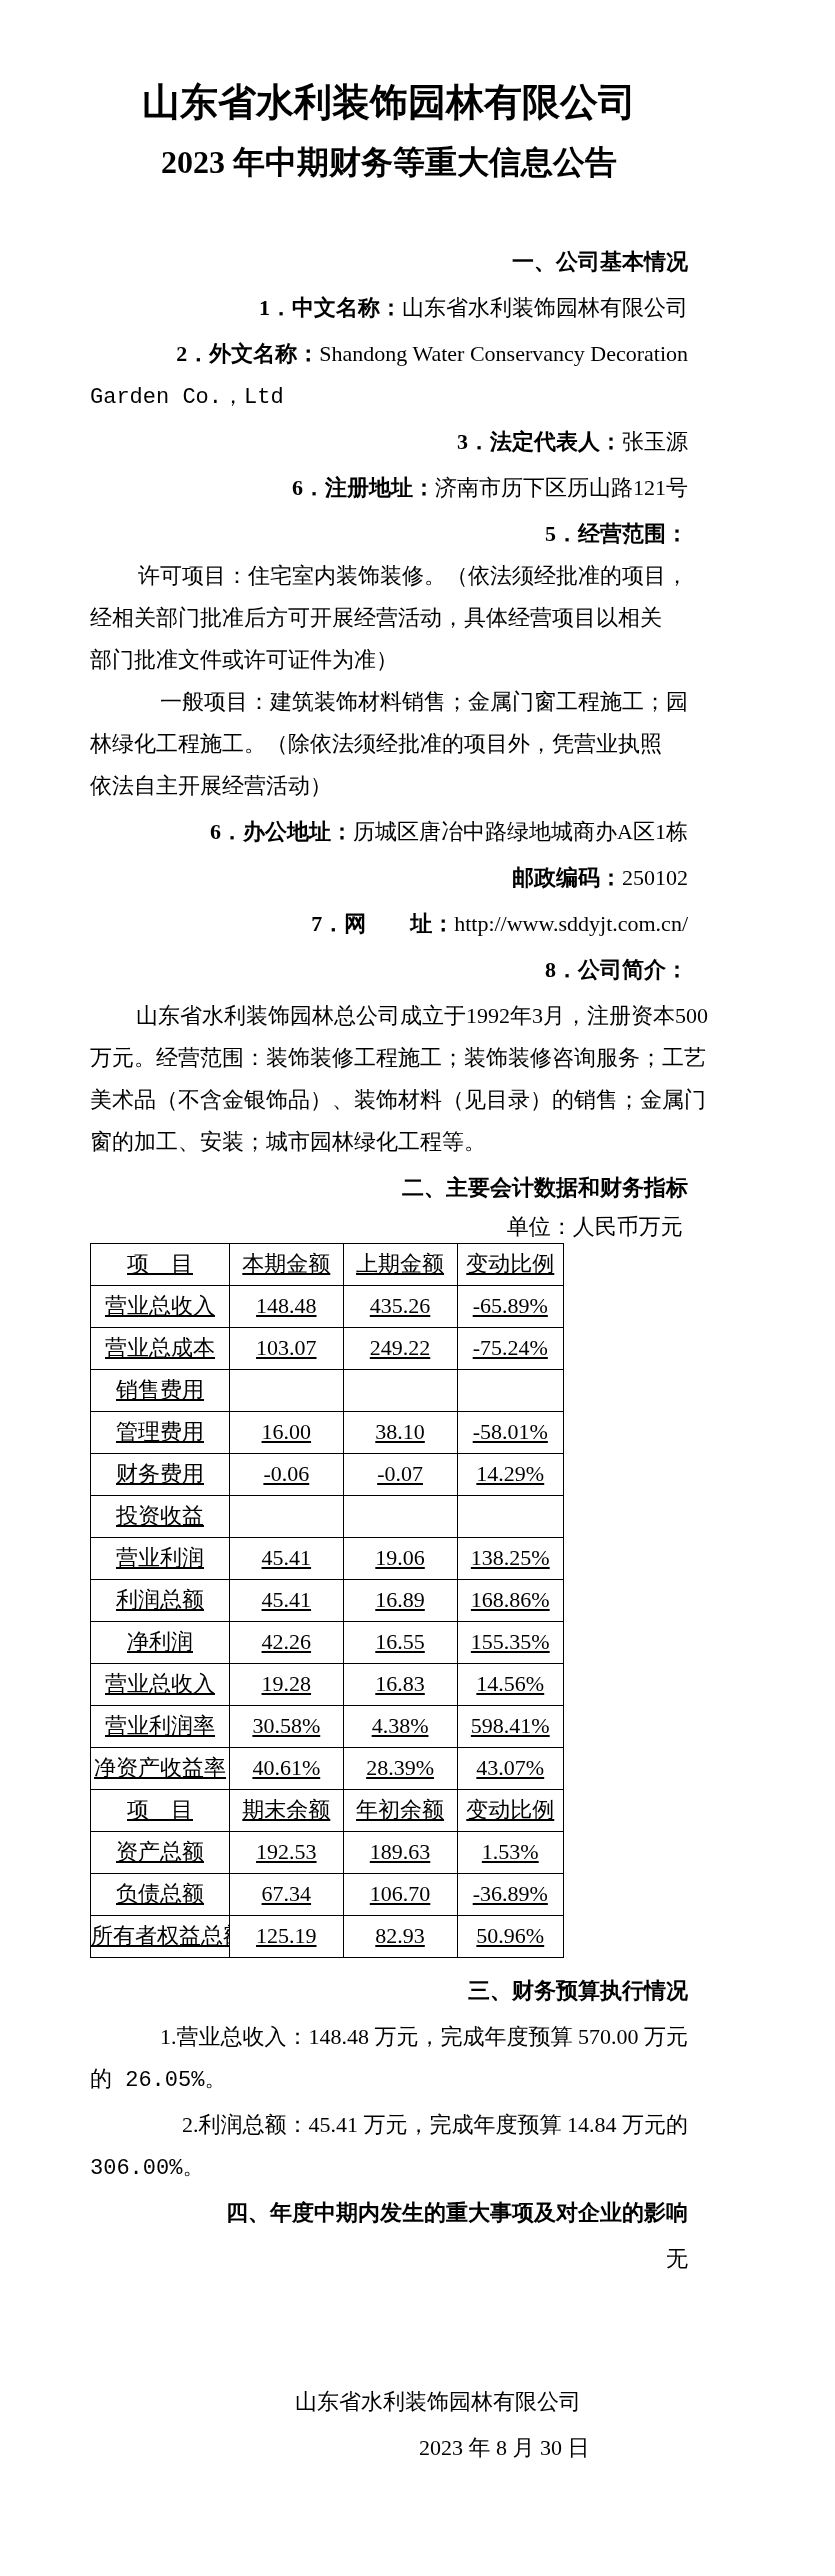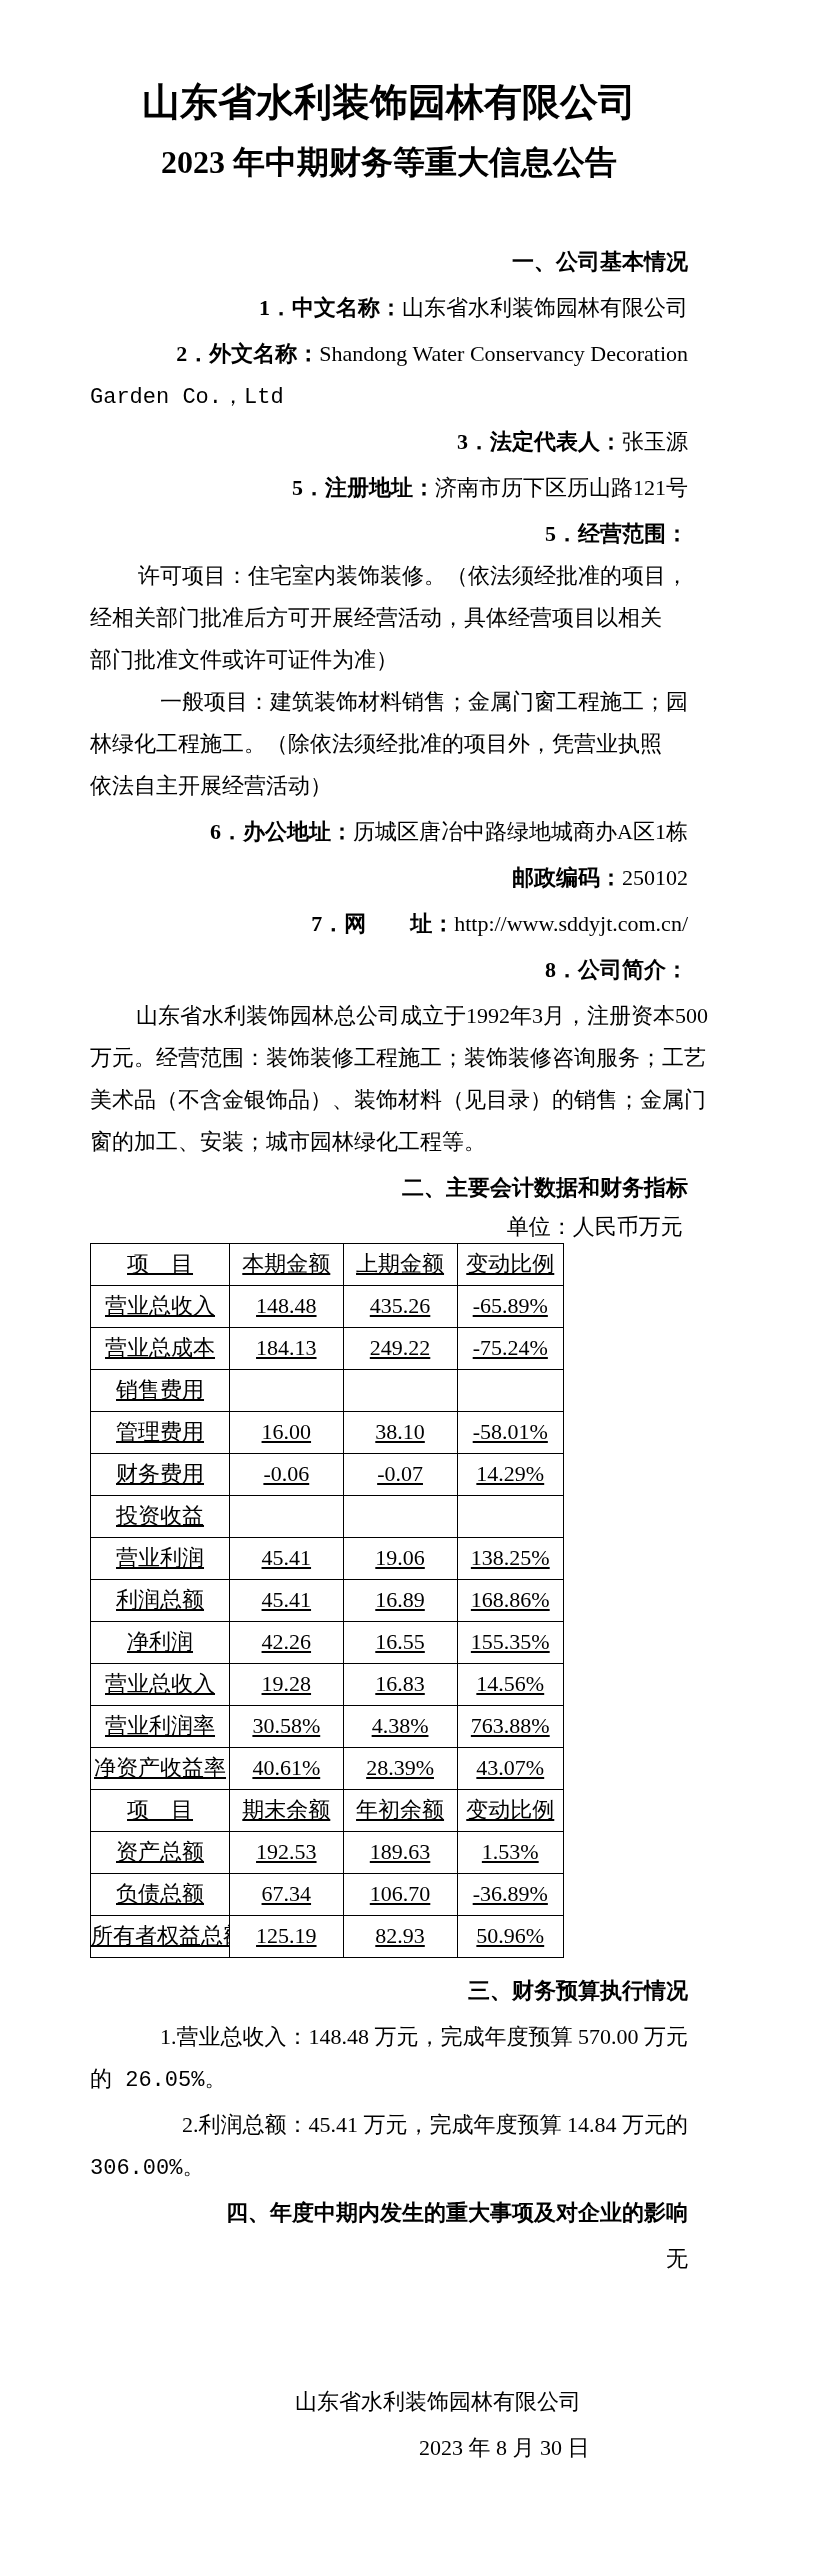--- a/index.html
+++ b/index.html
@@ -35,21 +35,21 @@
 
     <div class="t1">山东省水利装饰园林有限公司</div>
     <div class="t2">2023 年中期财务等重大信息公告</div>
 
     <div class="ln b ind body-start">一、公司基本情况</div>
 
     <div class="ln ind"><span class="lbl">1．中文名称：</span><span>山东省水利装饰园林有限公司</span></div>
     <div class="ln ind"><span class="lbl">2．外文名称：</span><span>Shandong Water Conservancy Decoration</span></div>
     <div class="ln c80"><span>Garden Co.，Ltd</span></div>
     <div class="ln ind"><span class="lbl">3．法定代表人：</span><span>张玉源</span></div>
-    <div class="ln ind"><span class="lbl">5．注册地址：</span><span>济南市历下区历山路121号</span></div>
+    <div class="ln ind"><span class="lbl">6．注册地址：</span><span>济南市历下区历山路121号</span></div>
     <div class="ln ind"><span class="lbl">5．经营范围：</span><span></span></div>
     <div class="ln c80 ind"><span>许可项目：住宅室内装饰装修。（依法须经批准的项目，</span></div>
     <div class="ln c80"><span>经相关部门批准后方可开展经营活动，具体经营项目以相关</span></div>
     <div class="ln c80"><span>部门批准文件或许可证件为准）</span></div>
     <div class="ln c80 ind"><span>一般项目：建筑装饰材料销售；金属门窗工程施工；园</span></div>
     <div class="ln c80"><span>林绿化工程施工。（除依法须经批准的项目外，凭营业执照</span></div>
     <div class="ln c80"><span>依法自主开展经营活动）</span></div>
     <div class="ln ind"><span class="lbl">6．办公地址：</span><span>历城区唐冶中路绿地城商办A区1栋</span></div>
     <div class="ln ind"><span class="lbl">邮政编码：</span><span>250102</span></div>
     <div class="ln ind"><span class="lbl">7．网　　址：</span><span>http://www.sddyjt.com.cn/</span></div>
@@ -77,21 +77,21 @@
         <td>变动比例</td>
       </tr>
       <tr>
             <td>营业总收入</td>
             <td>148.48</td>
             <td>435.26</td>
             <td>-65.89%</td>
           </tr>
       <tr>
             <td>营业总成本</td>
-            <td>184.13</td>
+            <td>103.07</td>
             <td>249.22</td>
             <td>-75.24%</td>
           </tr>
       <tr>
             <td>销售费用</td>
             <td></td>
             <td></td>
             <td></td>
           </tr>
       <tr>
@@ -133,21 +133,21 @@
       <tr>
             <td>营业总收入</td>
             <td>19.28</td>
             <td>16.83</td>
             <td>14.56%</td>
           </tr>
       <tr>
             <td>营业利润率</td>
             <td>30.58%</td>
             <td>4.38%</td>
-            <td>763.88%</td>
+            <td>598.41%</td>
           </tr>
       <tr>
             <td>净资产收益率</td>
             <td>40.61%</td>
             <td>28.39%</td>
             <td>43.07%</td>
           </tr>
       <tr>
         <td>项　目</td>
         <td>期末余额</td>

